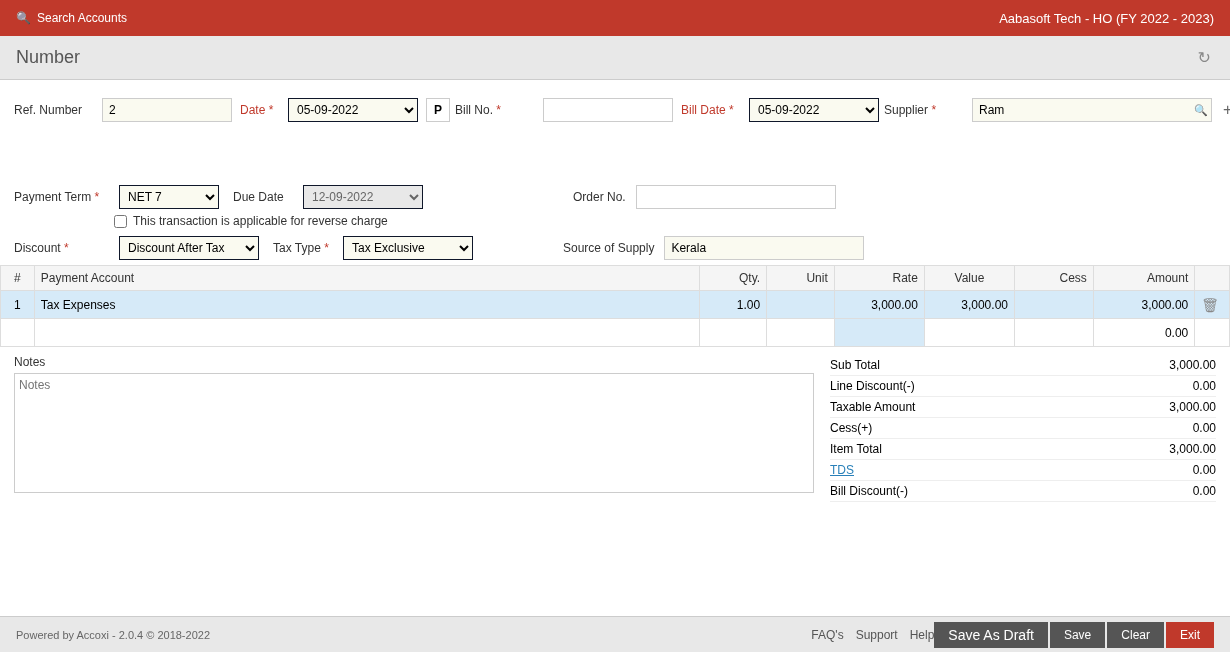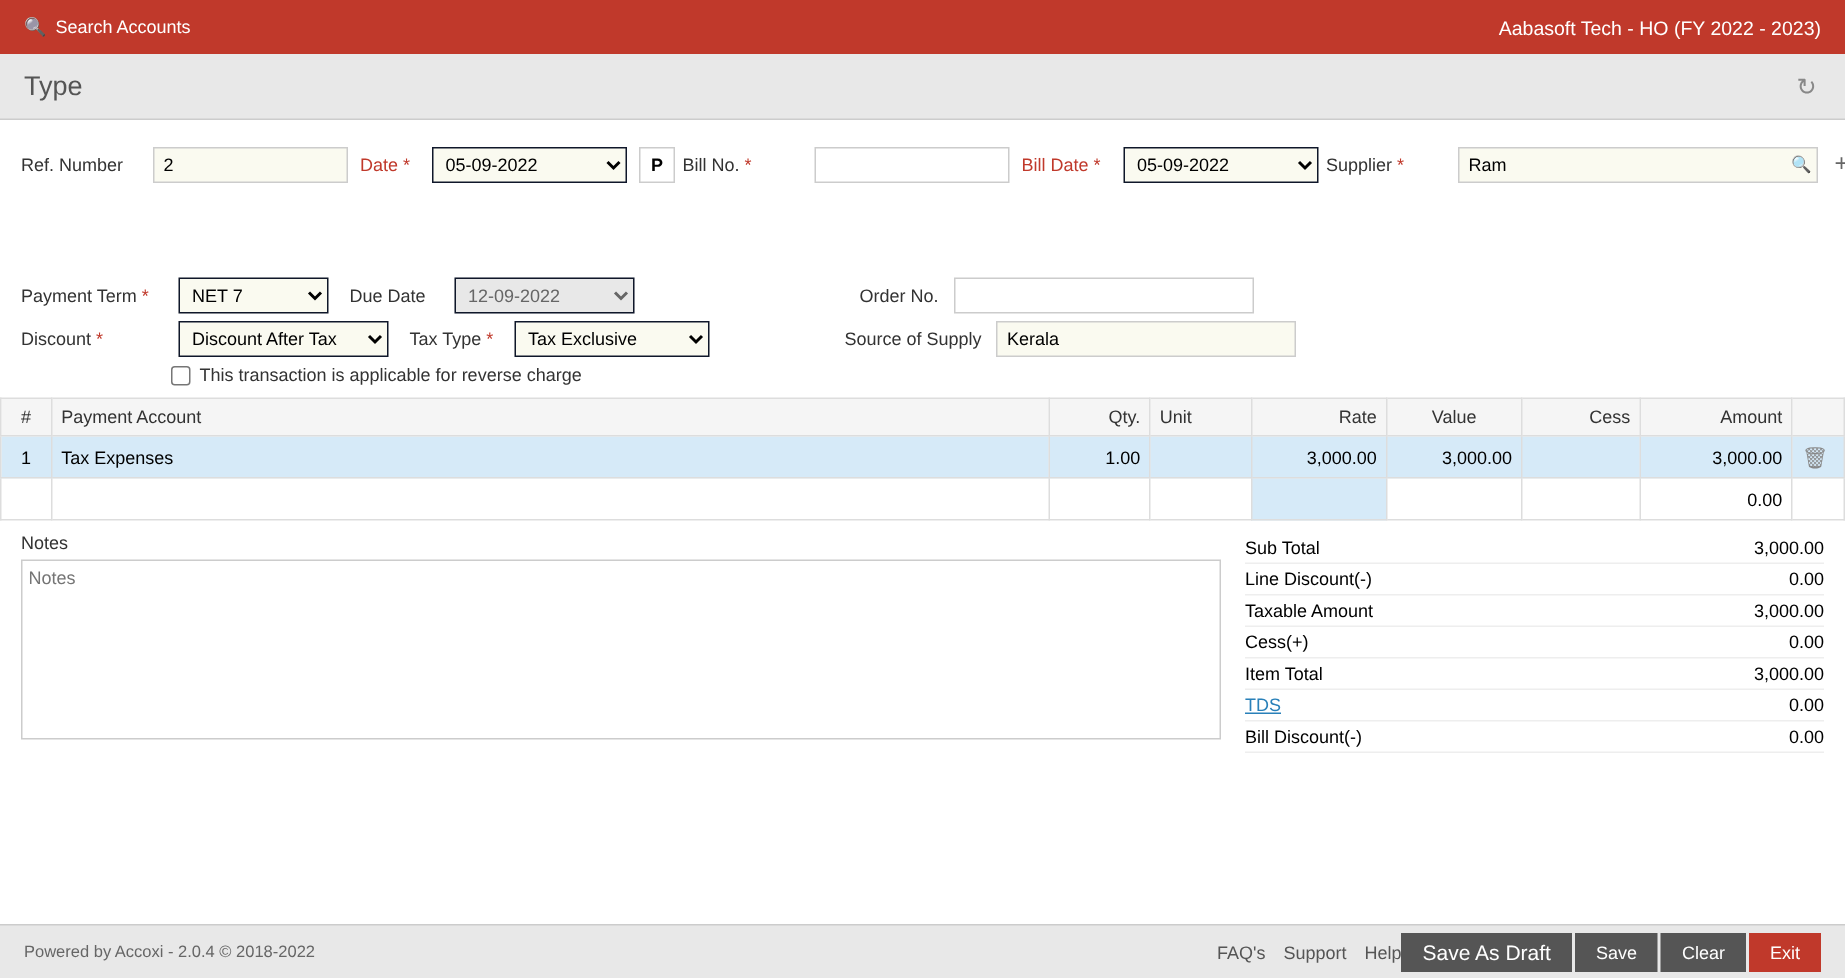--- a/index.html
+++ b/index.html
@@ -143,21 +143,21 @@
 
   <div class="top-bar">
     <div class="top-bar-search">
       <span>🔍</span>
       <span>Search Accounts</span>
     </div>
     <div class="top-bar-title">Aabasoft Tech - HO (FY 2022 - 2023)</div>
   </div>
 
   <div class="page-header">
-    <div class="page-title">Type</div>
+    <div class="page-title">Number</div>
     <button class="icon-btn" style="font-size:16px; color:#888;">↻</button>
   </div>
 
   <div style="flex:1; overflow-y:auto; background:white;">
 
     <div class="main-content">
 
       <div style="display:flex; align-items:flex-start; gap:10px; padding:8px 0 4px 0;">
 
         <div style="display:flex; flex-direction:row; gap:5px;">
@@ -208,48 +208,48 @@
           <option>NET 7</option>
         </select>
         <span class="form-label" style="width:60px; margin-left:4px;">Due Date</span>
         <select class="form-select form-input-readonly" style="width:120px; background:#e8e8e8;">
           <option>12-09-2022</option>
         </select>
         <span style="margin-left:140px;" class="form-label">Order No.</span>
         <input class="form-input form-input-white" style="width: 200px;" type="text">
       </div>
 
+      <div style="display:flex; align-items:center; gap:6px; margin-bottom:8px; margin-left:100px;">
+        <input type="checkbox" style="">
+        <span class="form-label">This transaction is applicable for reverse charge</span>
+      </div>
+
       <div style="display:flex; align-items:center; gap:10px; margin-bottom:5px;">
         <span class="form-label" style="width:95px;">Discount <span style="color:#c0392b;">*</span></span>
         <select class="form-select" style="width:140px;">
           <option>Discount After Tax</option>
         </select>
         <span class="form-label" style="width:60px; margin-left:4px;">Tax Type <span style="color:#c0392b;">*</span></span>
         <select class="form-select" style="width:130px;">
           <option>Tax Exclusive</option>
         </select>
         <span style="margin-left:80px;" class="form-label">Source of Supply</span>
         <input class="form-input" style="width: 200px; background: rgb(250, 250, 240);" type="text" value="Kerala">
       </div>
 
-      <div style="display:flex; align-items:center; gap:6px; margin-bottom:8px; margin-left:100px;">
-        <input type="checkbox" style="">
-        <span class="form-label">This transaction is applicable for reverse charge</span>
-      </div>
-
     </div>
 
     <div style="padding:0 0;">
       <table class="bill-table">
         <thead>
           <tr>
             <th class="num" style="width:30px;">#</th>
             <th style="width:590px;">Payment Account</th>
             <th class="right" style="width:60px;">Qty.</th>
-            <th style="width:60px;">Unit</th>
+            <th style="width:60px;text-align:right;">Unit</th>
             <th class="right" style="width:80px;">Rate</th>
             <th class="right" style="width:80px;text-align:center;">Value</th>
             <th class="right" style="width:70px;">Cess</th>
             <th class="right" style="width:90px;">Amount</th>
             <th style="width:24px;"></th>
           </tr>
         </thead>
         <tbody>
           <tr class="data-row">
             <td class="center">1</td>

